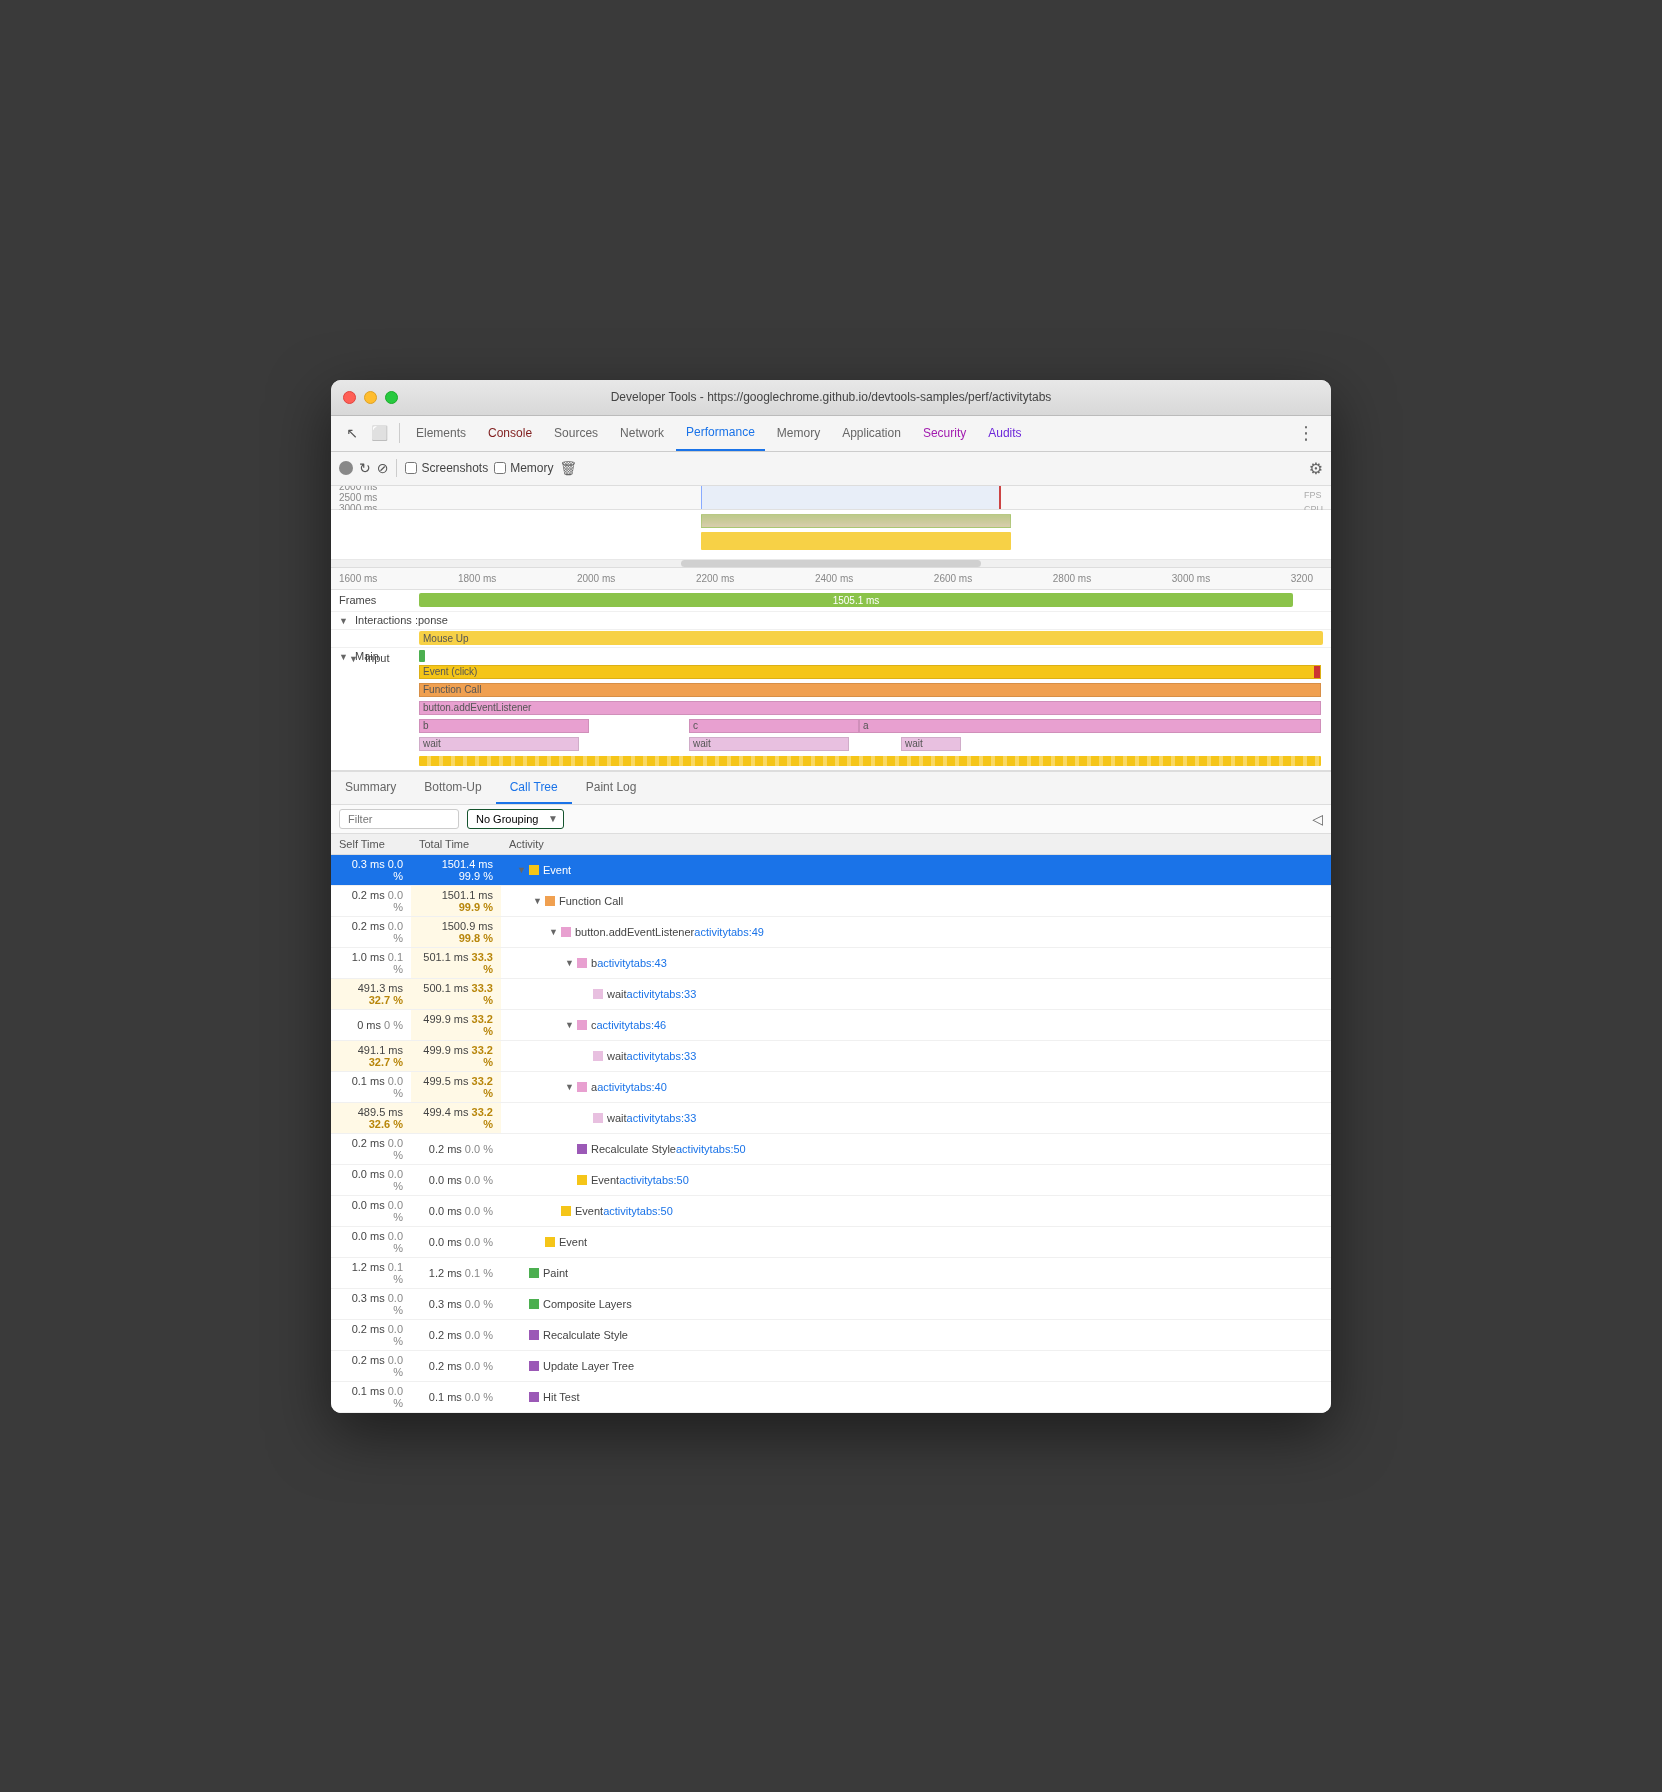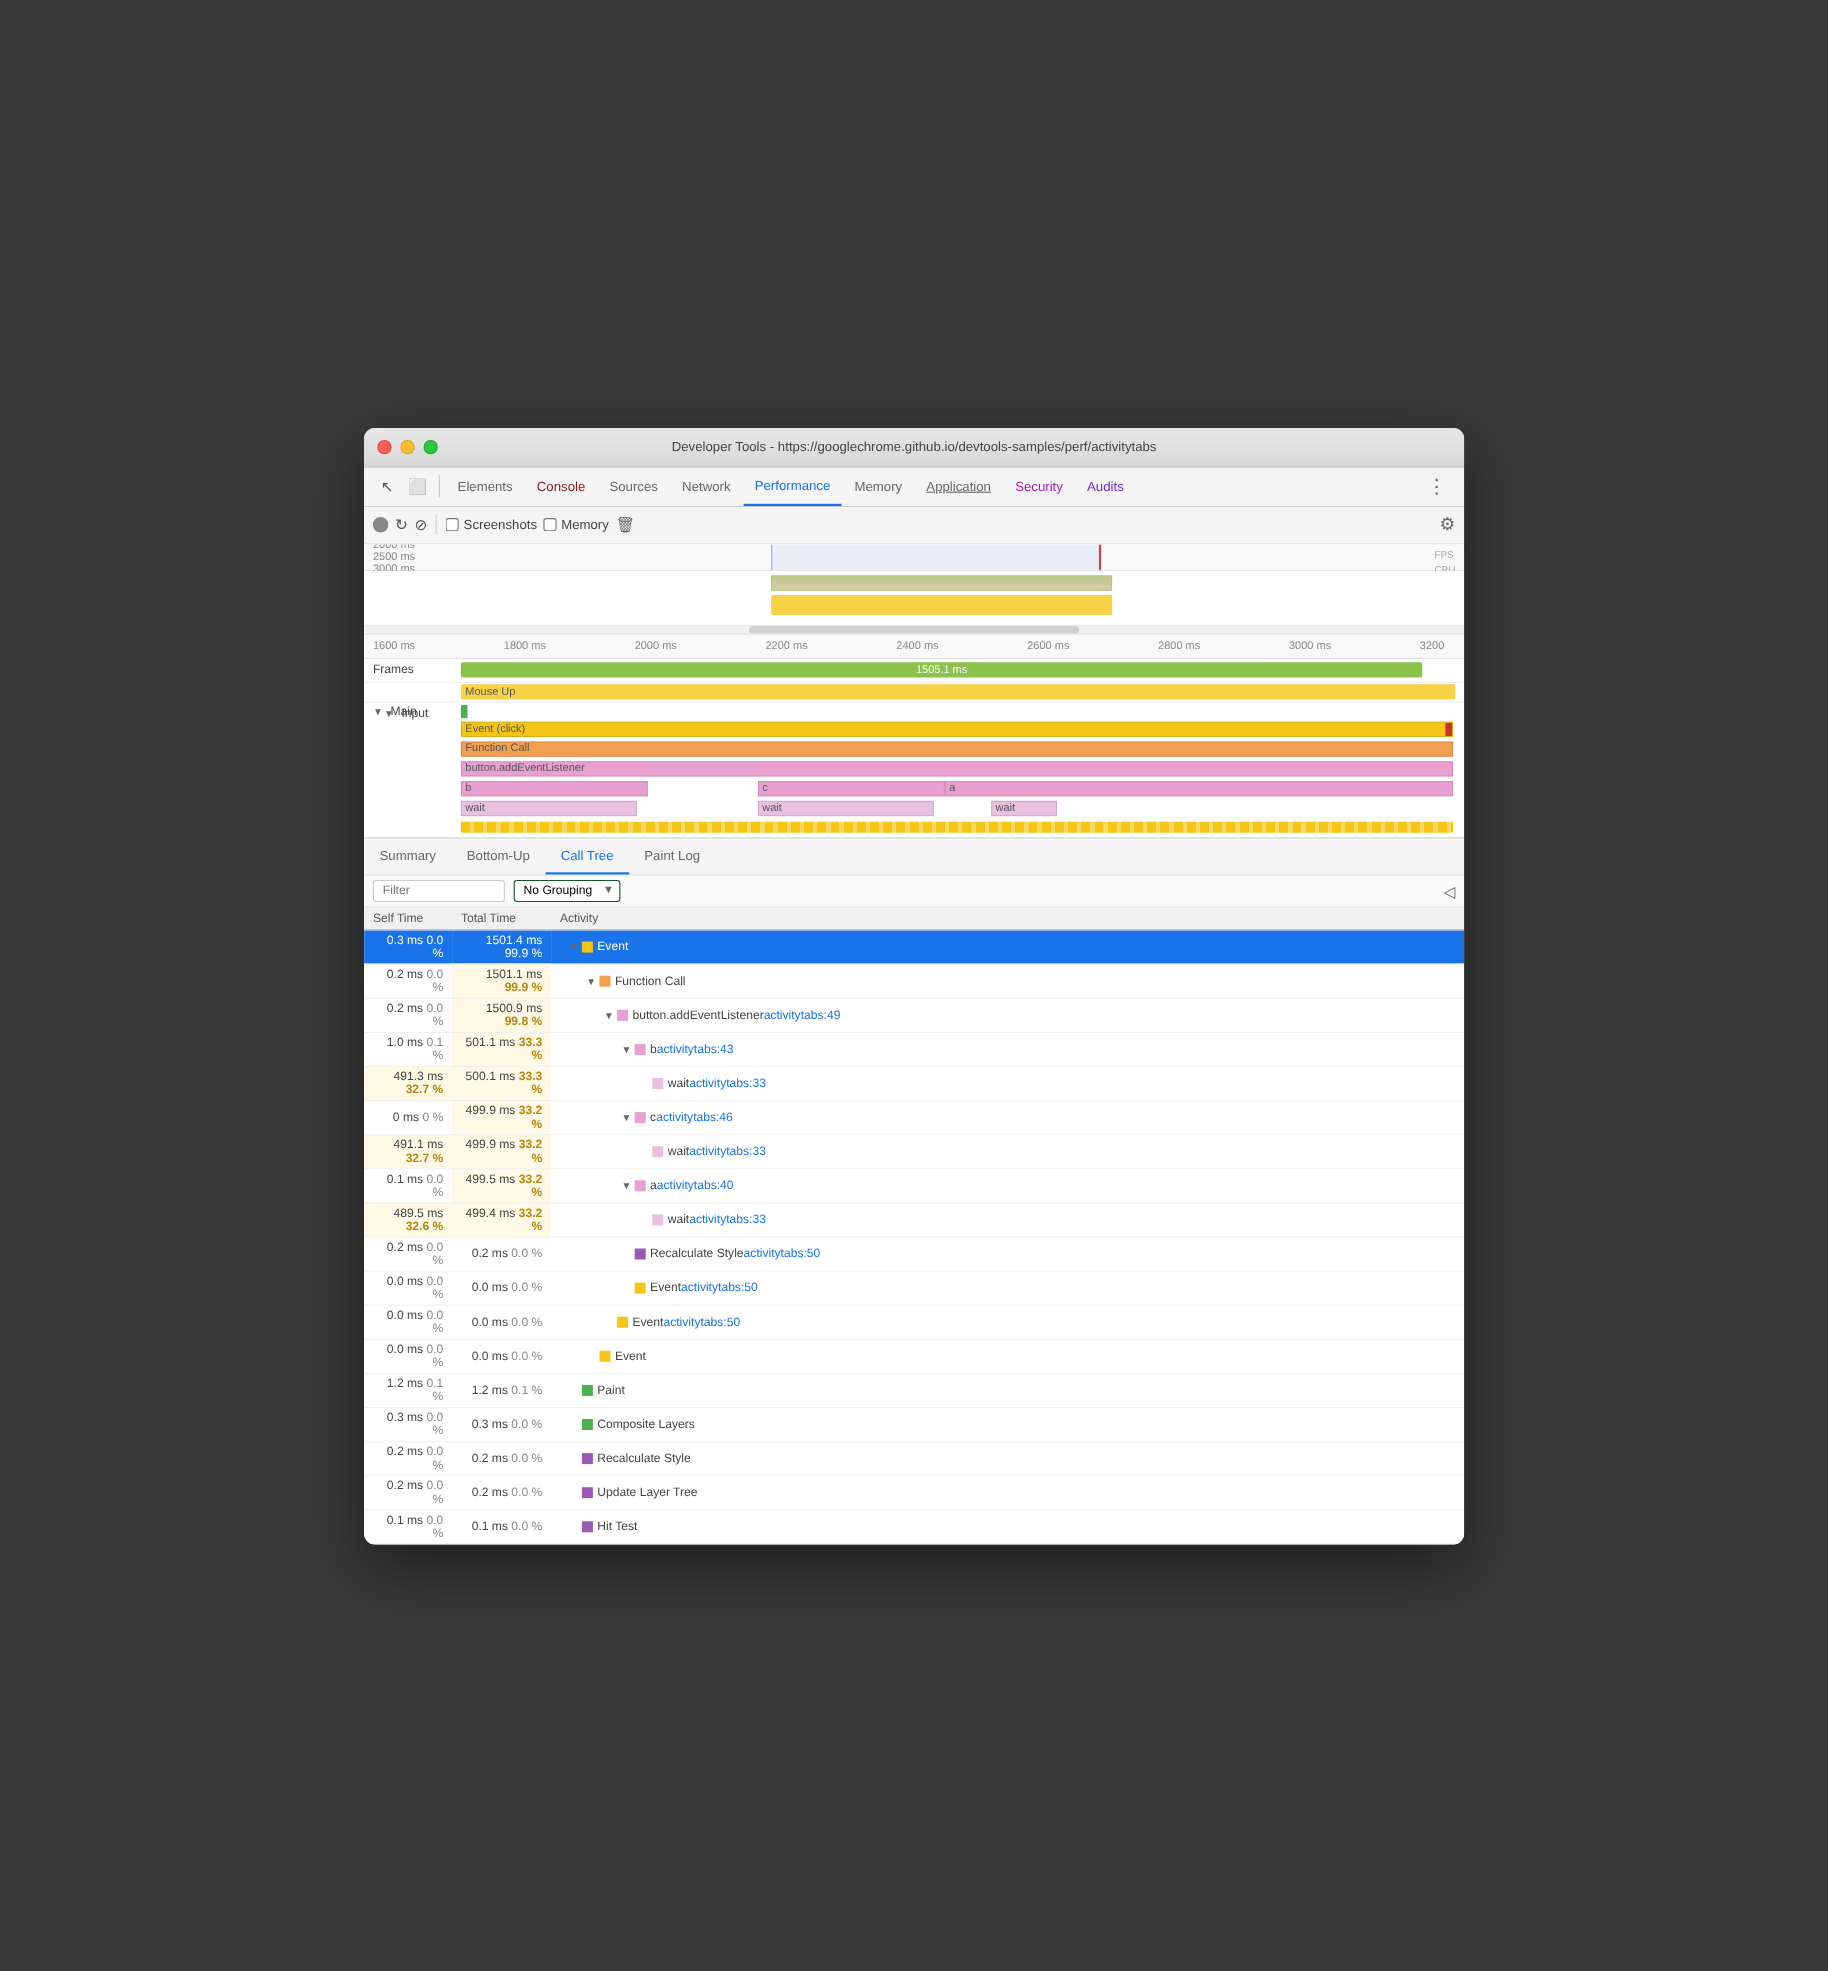--- a/index.html
+++ b/index.html
@@ -294,21 +294,21 @@
   <div class="toolbar">
     <div class="toolbar-icon">↖</div>
     <div class="toolbar-icon">⬜</div>
     <div class="toolbar-divider"></div>
     <div class="nav-tab" style="padding: 0 10px; line-height: 36px; border-bottom: none; font-size: 12px; color: #666;">Elements</div>
     <div class="nav-tab" style="padding: 15px 10px; line-height: 36px; border-bottom: none; font-size: 12px; color: #7f1d1d;">Console</div>
     <div class="nav-tab" style="padding: 0 10px; line-height: 36px; border-bottom: none; font-size: 12px; color: #666;">Sources</div>
     <div class="nav-tab" style="padding: 0 10px; line-height: 36px; border-bottom: none; font-size: 12px; color: #666;">Network</div>
     <div class="nav-tab active" style="padding: 0 10px; line-height: 34px; font-size: 12px;">Performance</div>
     <div class="nav-tab" style="padding: 0 10px; line-height: 36px; border-bottom: none; font-size: 12px; color: #666;">Memory</div>
-    <div class="nav-tab" style="padding: 0 10px; line-height: 36px; border-bottom: none; font-size: 12px; color: #666; text-decoration: underline;">Application</div>
+    <div class="nav-tab" style="padding: 0 10px; line-height: 36px; border-bottom: none; font-size: 12px; color: #666;">Application</div>
     <div class="nav-tab" style="padding: 0 10px; line-height: 36px; border-bottom: none; font-size: 12px; color: #a21caf;">Security</div>
     <div class="nav-tab" style="padding: 0 10px; line-height: 36px; border-bottom: none; font-size: 12px; color: #6d28d9;">Audits</div>
     <div class="more-icon">⋮</div>
   </div>
 
   <div class="recording-bar">
     <div class="rec-btn" style="background: #888;"></div>
     <div class="rec-reload">↻</div>
     <div class="rec-stop">⊘</div>
     <div class="rec-divider"></div>
@@ -377,20 +377,26 @@
     <div style="display:flex; align-items:center; height: 22px; background:#fff; border-bottom: 1px solid #f0f0f0; font-size: 11px; padding: 0 8px;">
       <span style="width: 80px; color: #444; flex-shrink:0;">Frames</span>
       <div style="flex:1; height: 14px; position:relative;">
 
         <div style="position:absolute; left:0; right: 30px; top:0; height: 14px; background: #8bc34a; border-radius: 2px; display:flex; align-items:center; justify-content:center; font-size:10px; color:#fff; overflow:hidden;">
           <span>1505.1 ms</span>
         </div>
       </div>
     </div>
 
+    <div style="display:flex; align-items:center; height: 18px; background:#fff; border-bottom: 1px solid #f0f0f0; font-size: 11px; padding: 0 8px;">
+      <span style="color: #444;">
+        <span class="triangle">▼</span>
+        <span>Interactions :ponse</span>
+      </span>
+    </div>
 
     <div style="display:flex; align-items:center; height: 18px; background:#fff; border-bottom: 1px solid #f0f0f0; font-size: 11px; padding: 0 8px;">
       <span style="width: 80px; color: #444; flex-shrink:0; padding-left: 10px; margin-top: 39px;">
         <span class="triangle">▼</span>
         <span>Input</span>
       </span>
       <div style="flex:1; height: 14px; position:relative;">
         <div style="position:absolute; left: 0; right: 0; top:0; height: 14px; background: #f5c518cc; border-radius: 2px; display:flex; align-items:center; padding-left: 4px; font-size: 10px; color: #555; overflow: hidden;">
           <span>Mouse Up</span>
         </div>

